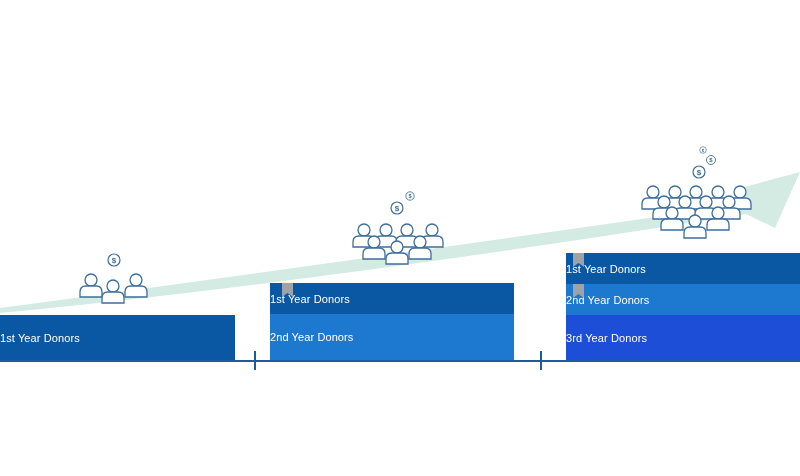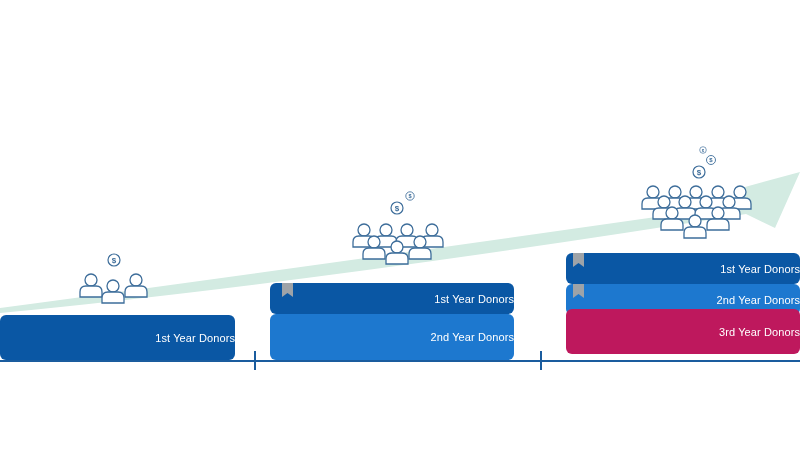--- a/index.html
+++ b/index.html
@@ -1,20 +1,20 @@
 <!DOCTYPE html>
 <html><head>
 <meta charset="utf-8">
 <style>
   html, body { margin:0; padding:0; }
   body { width:800px; height:476px; background:#ffffff; position:relative; overflow:hidden; font-family:"Liberation Sans", sans-serif; }
   .abs { position:absolute; }
   svg.layer { position:absolute; left:0; top:0; }
   .block { position:absolute; }
-  .row { position:absolute; left:0; right:0; display:flex; align-items:center; justify-content:flex-end; color:#ffffff; font-size:11px; letter-spacing:0.1px;border-radius:6px; }
+  .row { position:absolute; left:0; right:0; display:flex; align-items:center; justify-content:flex-start; color:#ffffff; font-size:11px; letter-spacing:0.1px; }
   .bookmark { position:absolute; left:12px; top:0; width:11px; height:14px; }
 </style>
 </head>
 <body>
 
 <svg class="layer" width="800" height="476">
   <path d="M0,313 L0,308 Q300,268 740,205 L734,190 L800,172 L775,228 L746,214 Q320,282 0,313 Z" fill="#d3ebe2"></path>
 </svg>
 
 <div class="abs" style="left:0;top:360px;width:800px;height:2px;background:#1a5c9e;"></div>
@@ -45,21 +45,21 @@
         <path d="M0,0 H11 V14 L5.5,10 L0,14 Z" fill="#9ea3a8"></path>
       </svg>
     <span>1st Year Donors</span>
   </div>
   <div class="row" style="top:31px;height:31px;background:#1d78cf;">
     <svg class="bookmark" style="left:7px;" viewBox="0 0 11 14">
         <path d="M0,0 H11 V14 L5.5,10 L0,14 Z" fill="#9ea3a8"></path>
       </svg>
     <span>2nd Year Donors</span>
   </div>
-  <div class="row" style="top:56px;height:45px;background:#be185d;">
+  <div class="row" style="top:62px;height:45px;background:#1d4ed8;">
     <span>3rd Year Donors</span>
   </div>
 </div>
 
 <svg class="layer" width="800" height="476">
   <defs>
     <g id="person">
       <circle cx="0" cy="-8" r="6" fill="#ffffff" stroke="#3d6d9a" stroke-width="1.3"></circle>
       <path d="M-11,9 L-11,4 Q-11,-2 -5,-2 L5,-2 Q11,-2 11,4 L11,9 Z" fill="#ffffff" stroke="#3d6d9a" stroke-width="1.3"></path>
     </g>

